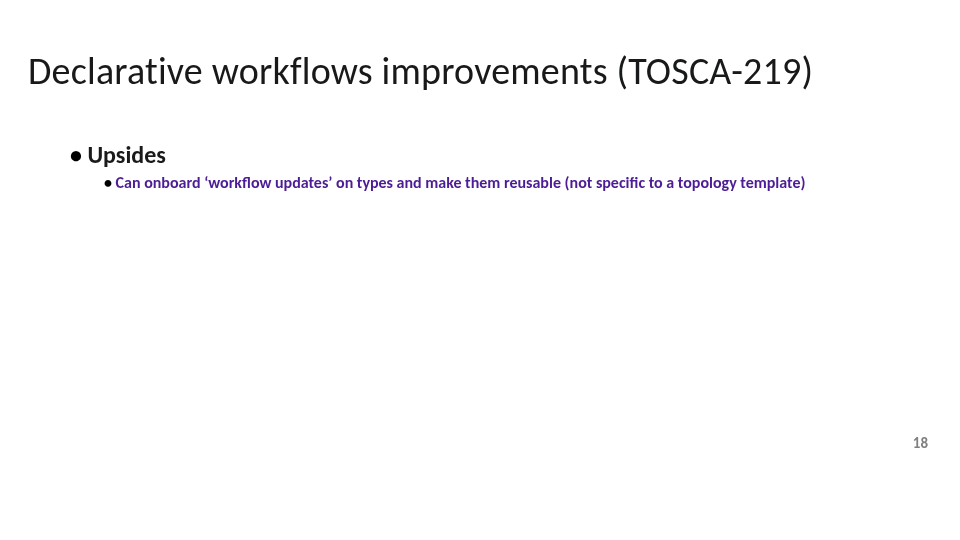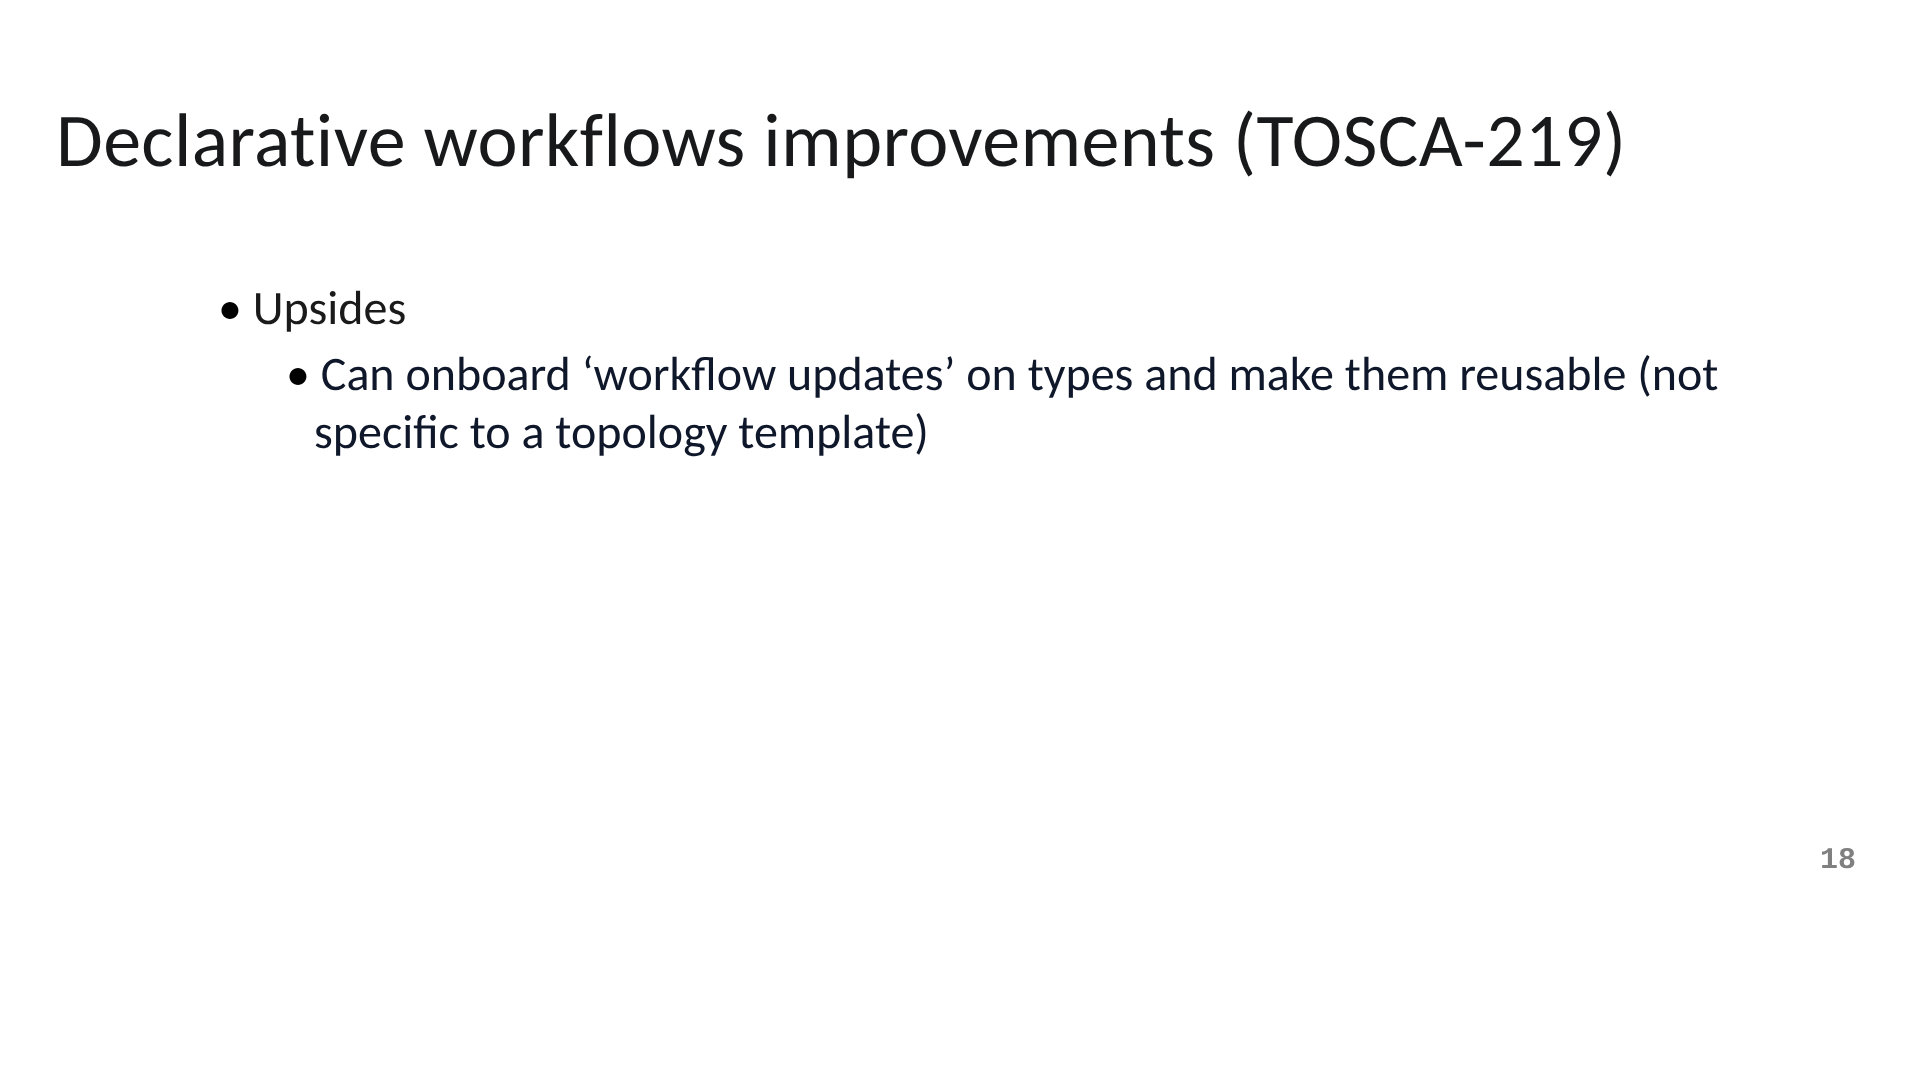--- a/index.html
+++ b/index.html
@@ -11,58 +11,58 @@
     padding: 0;
   }
   .title {
     font-size: 38px;
     font-weight: 400;
     color: #18191a;
     padding: 48px 20px 0 28px;
     letter-spacing: 0.2px;
   }
   .content {
-    padding: 34px 56px 0 109px;
+    padding: 34px 56px 0 70px;
+    font-weight: bold;
   }
   ul { list-style: none; }
   .lvl1 > li {
     font-size: 24px;
     color: #1a1a1a;
     margin-top: 12px;
     margin-bottom: 4px;
   }
   .lvl1 > li::before {
     content: "• ";
     color: #000;
   }
   .lvl2 {
     padding-left: 34px;
     margin-top: 4px;
   }
   .lvl2 > li {
-    font-size: 24px;
+    font-size: 16px;
     line-height: 1.22;
-    color: #0f172a;
+    color: #4c1d95;
     text-indent: -14px;
     padding-left: 14px;
     margin-bottom: 8px;
     max-width: 730px;
   }
   .lvl2 > li::before {
     content: "• ";
     color: #000;
   }
   .pagenum {
     position: absolute;
     right: 32px;
-    bottom: 33px;
+    bottom: 20px;
     font-size: 15px;
     font-weight: 700;
     color: #808080;
-    font-family: Liberation Mono, monospace;
   }
 </style>
 </head>
 <body>
 
 <div class="slide">
   <h1 class="title">Declarative workflows improvements (TOSCA-219)</h1>
 
   <div class="content">
     <ul class="lvl1">

